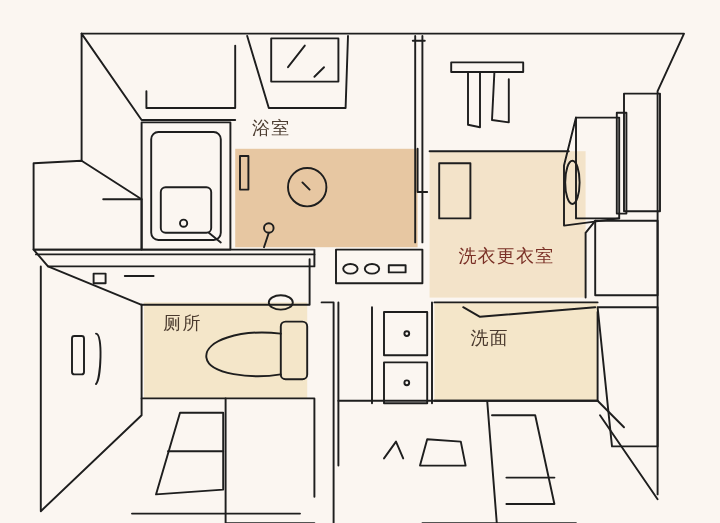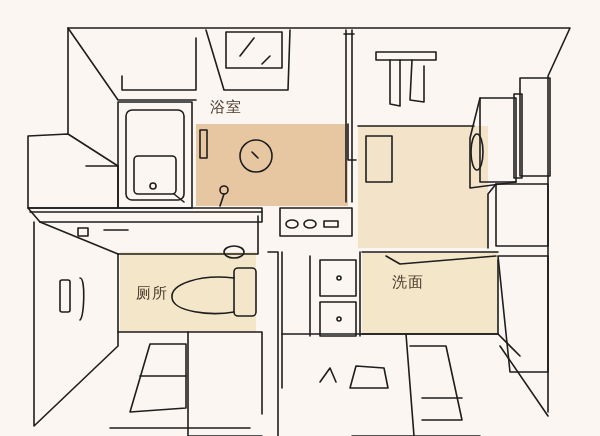--- a/index.html
+++ b/index.html
@@ -107,15 +107,16 @@
 
     <path d="M282 318 L406 318 L414 420 M406 318 L498 318"></path>
     <path d="M410 330 L446 330 L462 404 L422 404"></path>
     <path d="M422 382 L462 382"></path>
     <path d="M320 366 L330 352 L336 366 M350 372 L356 350 L384 352 L388 372 Z"></path>
     <path d="M352 420 L480 420"></path>
     <path d="M500 330 L548 400"></path>
   </svg>
 
   <div class="lbl" style="left:210px;top:82px;">浴室</div>
-  <div class="lbl" style="left:136px;top:268px;">厕所</div>
+  <div class="lbl red" style="left:382px;top:188px;">洗衣更衣室</div>
+  <div class="lbl" style="left:136px;top:244px;">厕所</div>
   <div class="lbl" style="left:392px;top:257px;">洗面</div>
 </div>
 
 </body></html>

